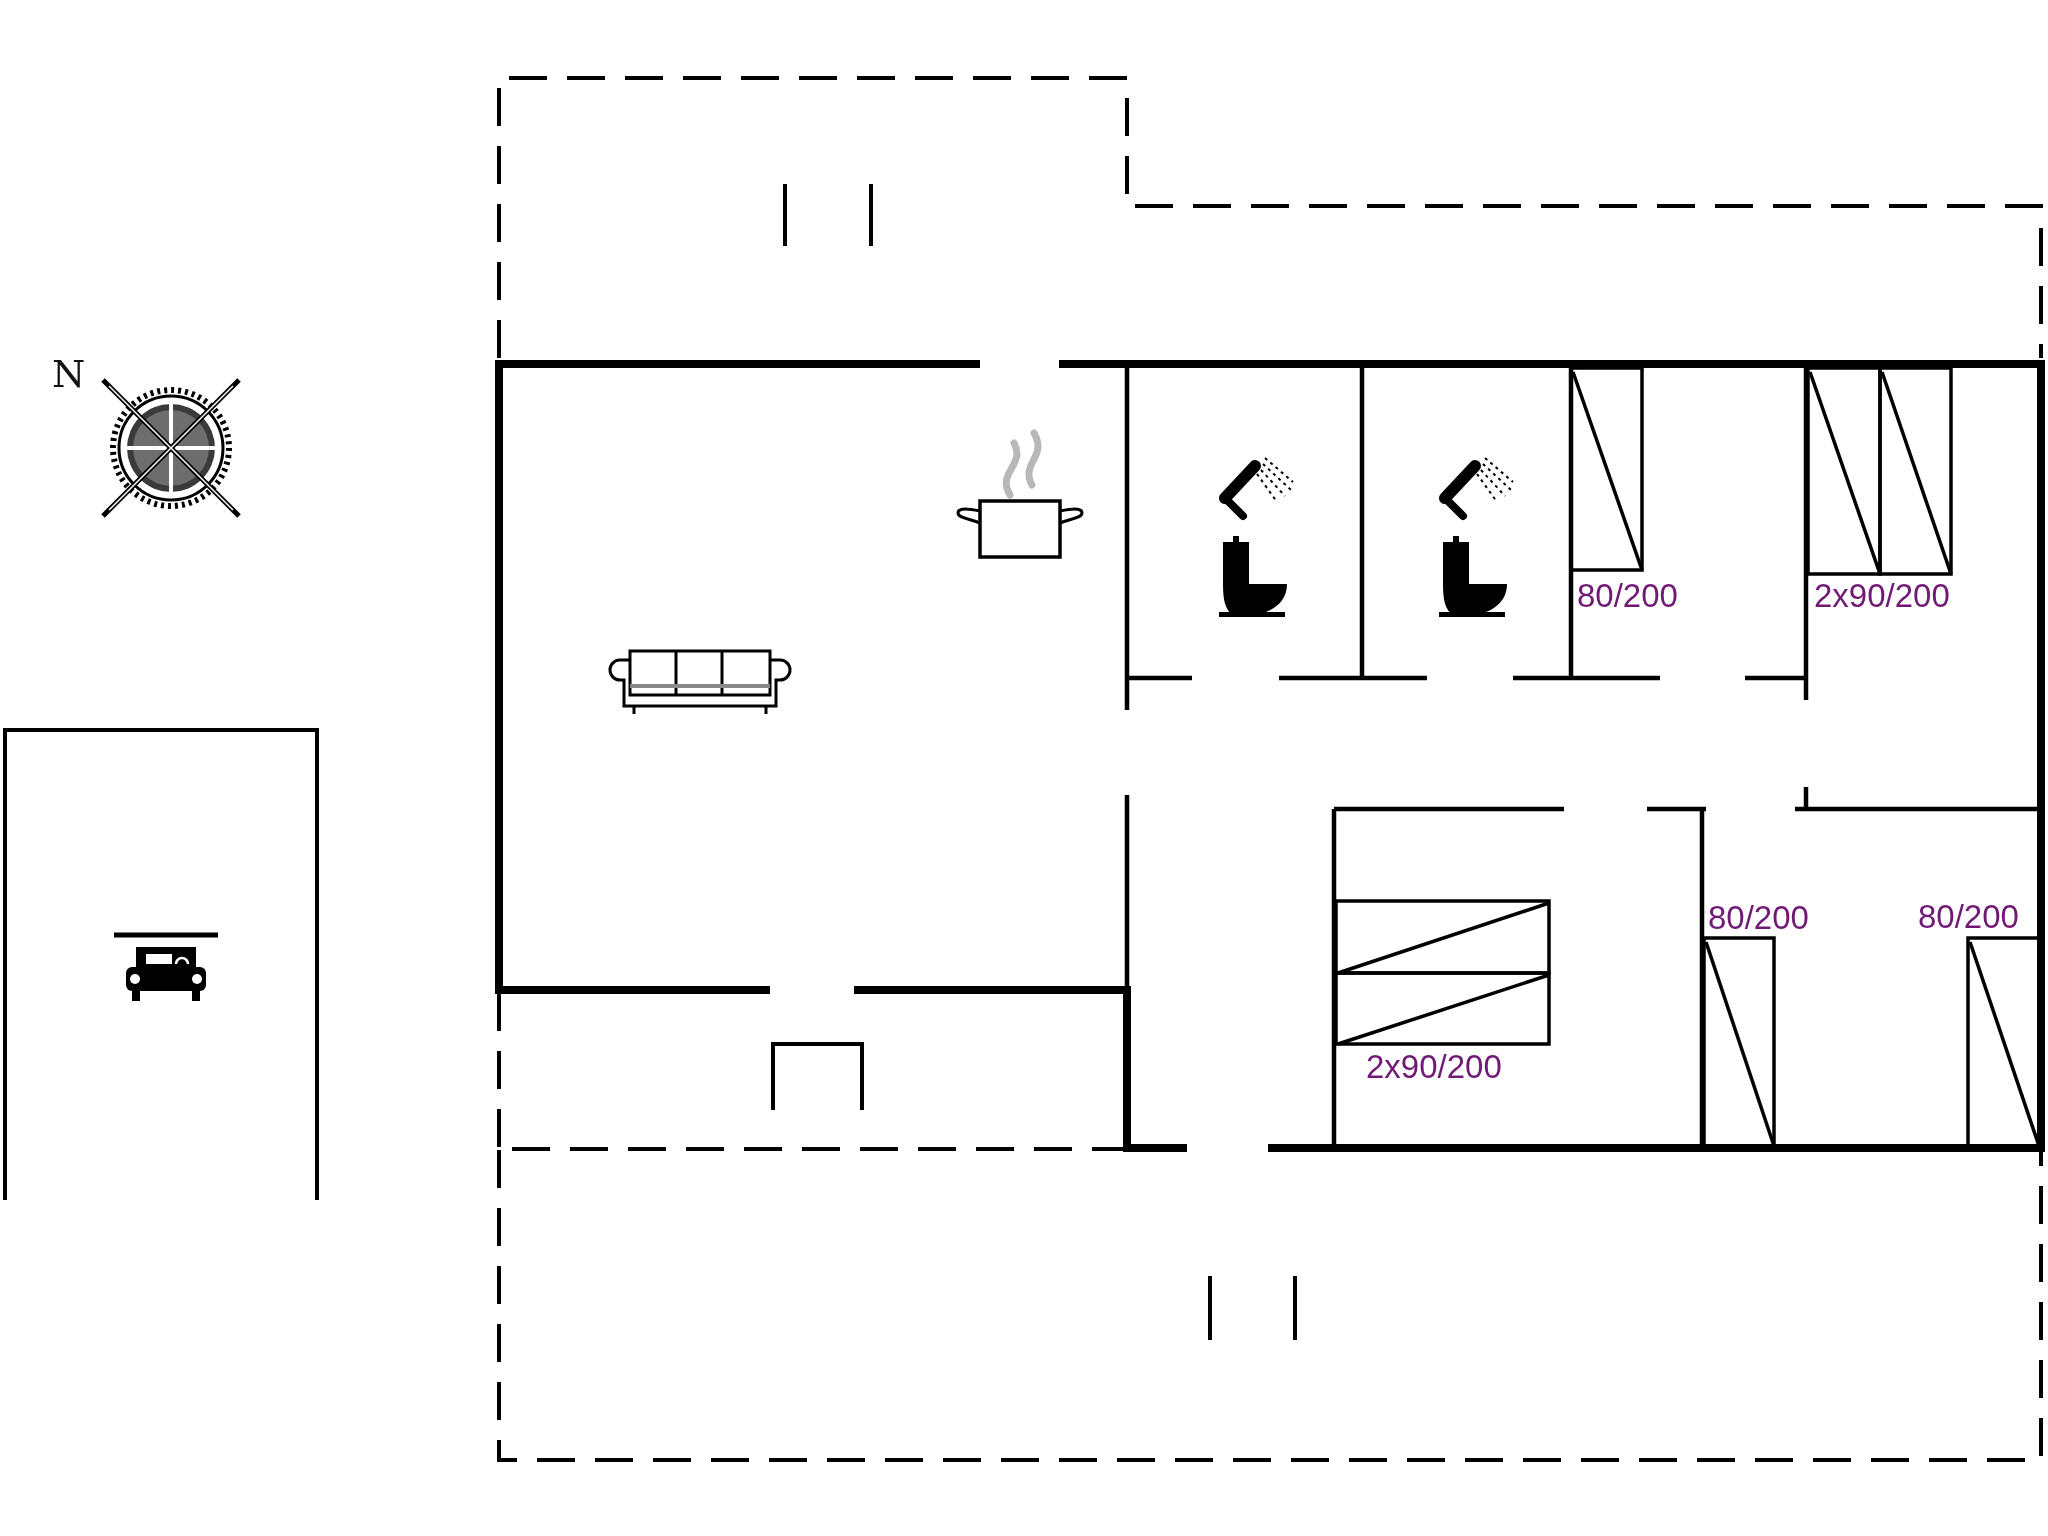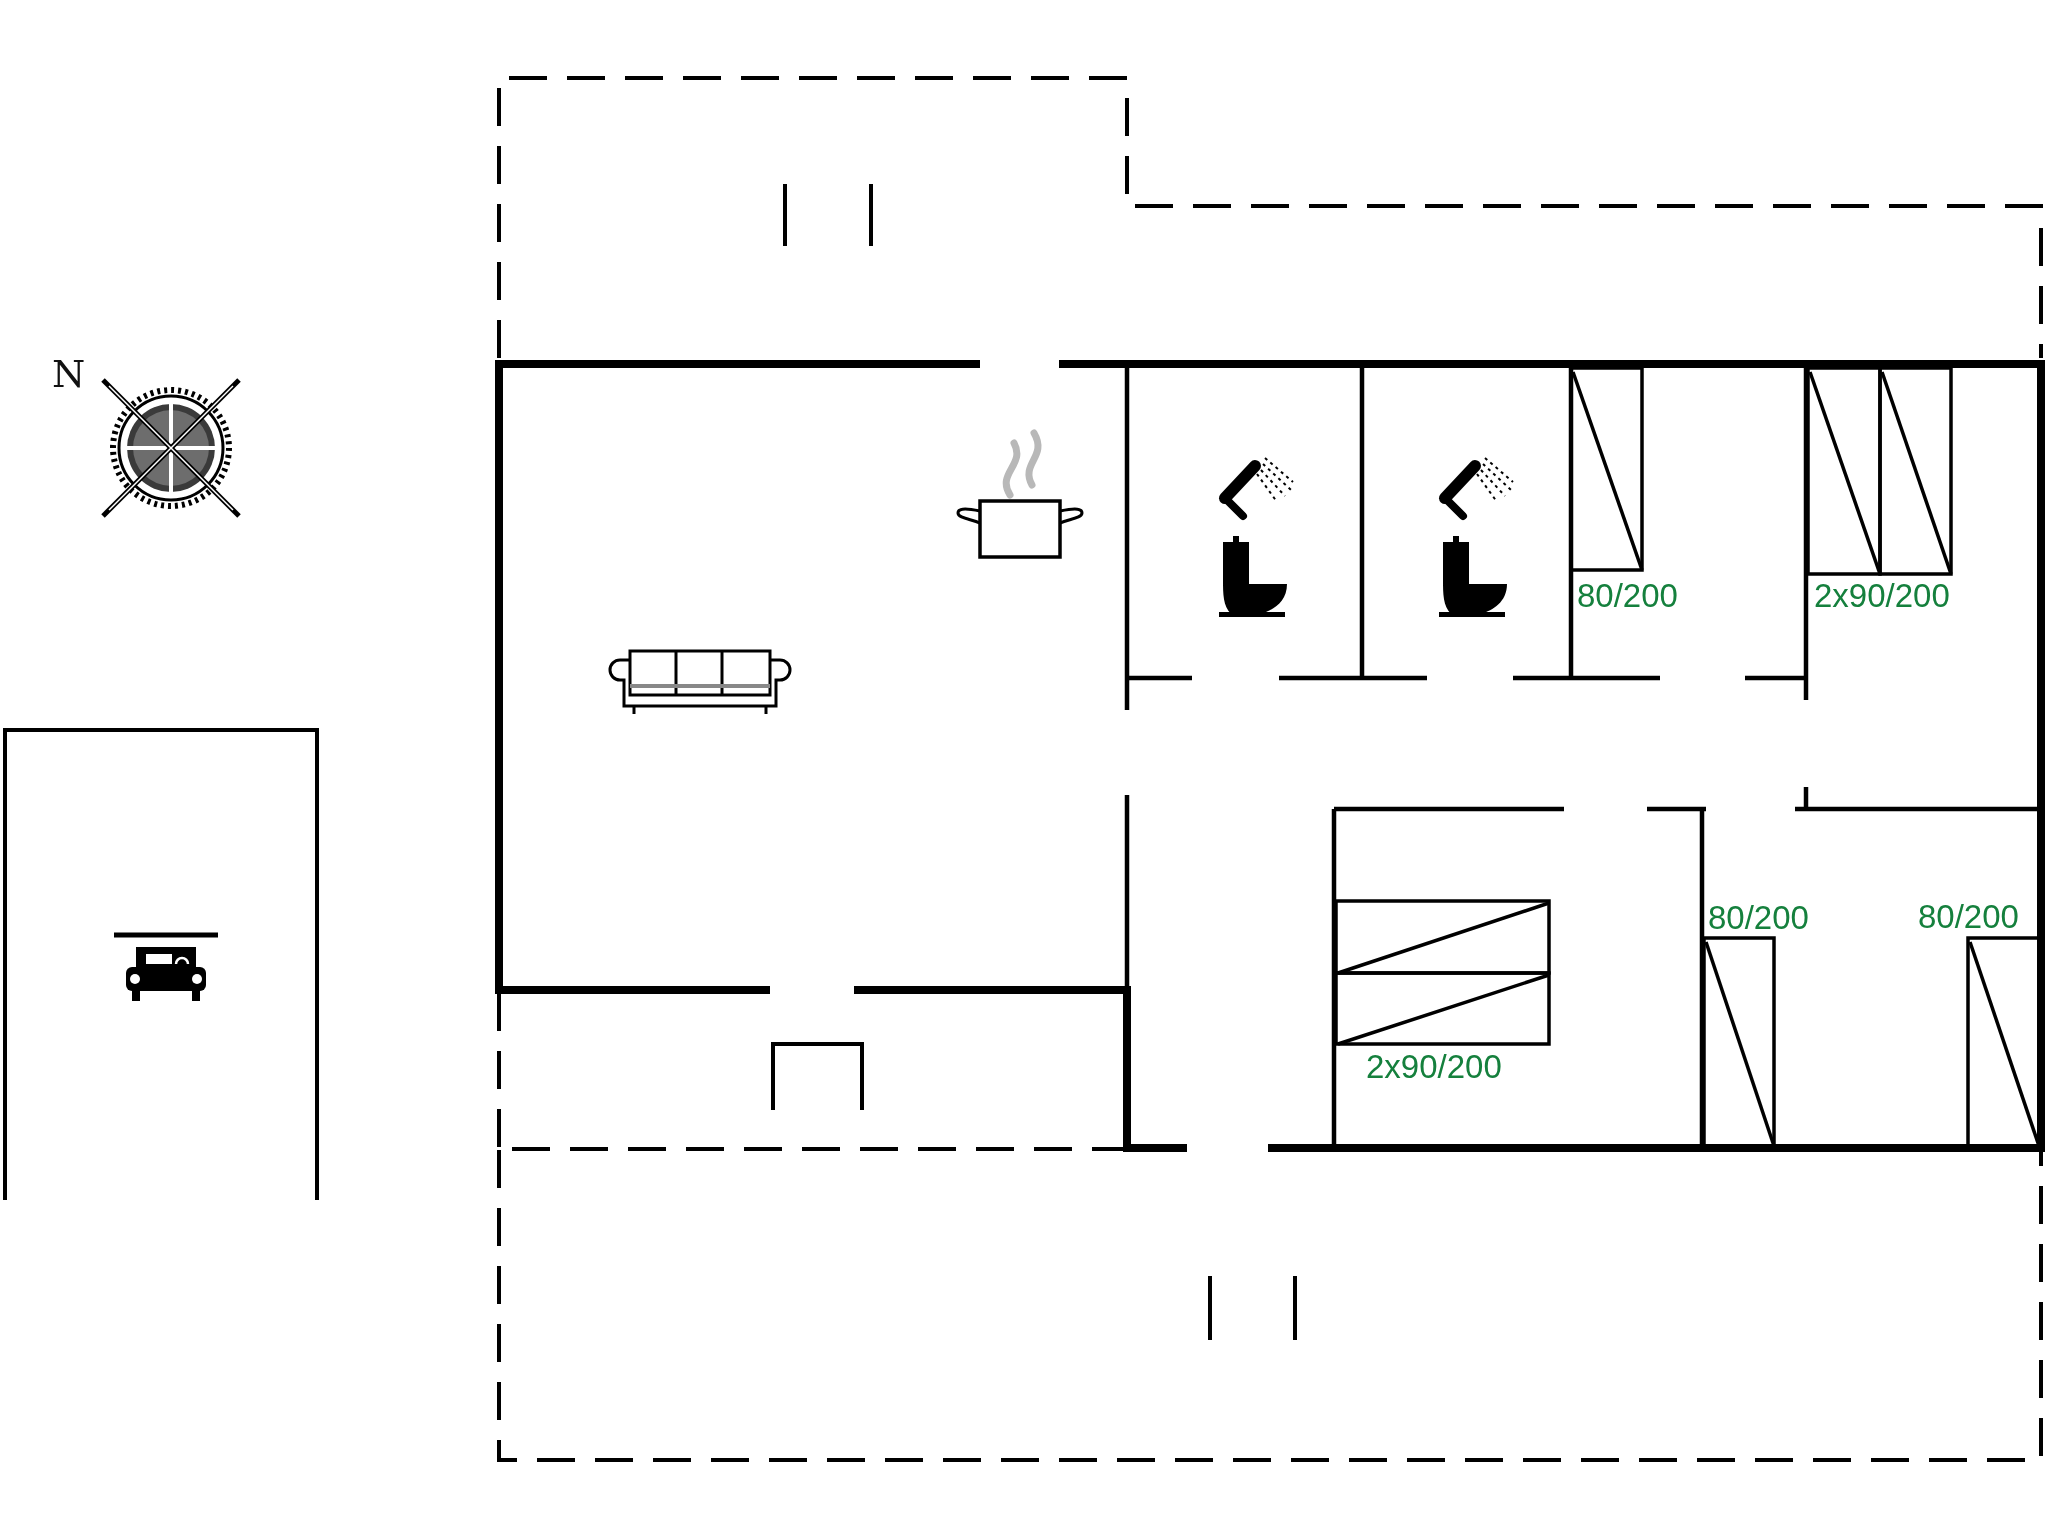--- a/index.html
+++ b/index.html
@@ -1,18 +1,18 @@
 <!DOCTYPE html>
 <html><head>
 <meta charset="utf-8">
 <style>
   html,body{margin:0;padding:0;background:#ffffff;}
   body{width:2048px;height:1536px;overflow:hidden;position:relative;font-family:"Liberation Sans",sans-serif;}
   #plan{position:absolute;left:0;top:0;width:2048px;height:1536px;}
-  .lbl{position:absolute;font-family:"Liberation Sans",sans-serif;font-size:33px;color:#15803d;line-height:1;white-space:nowrap;}
+  .lbl{position:absolute;font-family:"Liberation Sans",sans-serif;font-size:33px;color:#701a75;line-height:1;white-space:nowrap;}
   .north{position:absolute;font-family:"DejaVu Serif","Liberation Serif",serif;font-size:38px;color:#111111;line-height:1;}
 </style>
 </head>
 <body>
 
 <svg id="plan" viewBox="0 0 2048 1536" xmlns="http://www.w3.org/2000/svg">
 
   <g fill="none" stroke="#000" stroke-width="4" stroke-dasharray="38 20">
     <polyline points="499,358 499,78 1127,78 1127,206 2041,206 2041,358"></polyline>
   </g>

